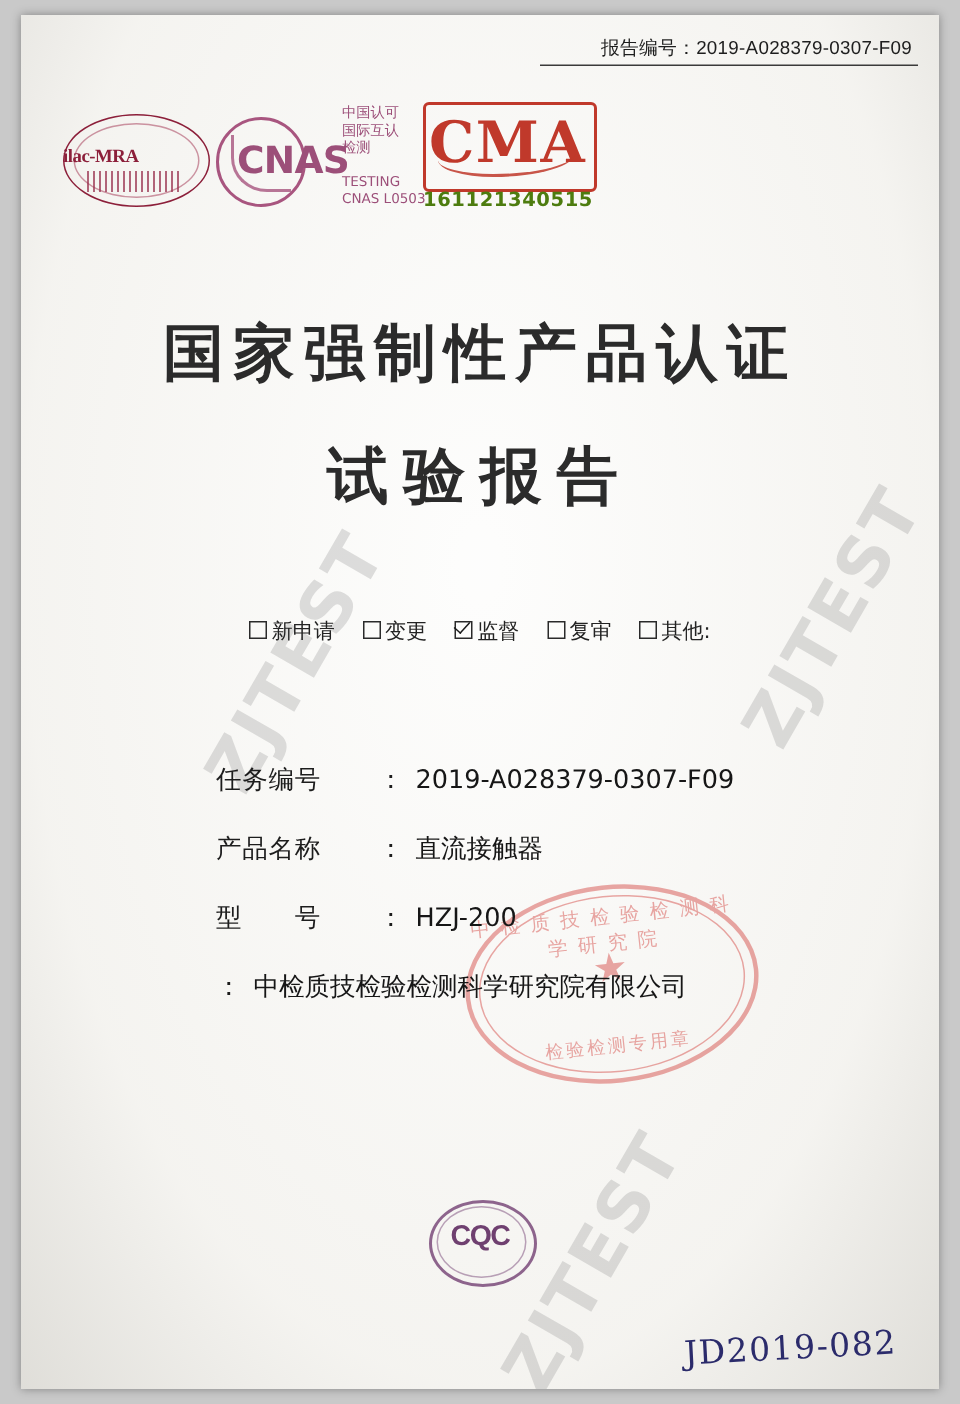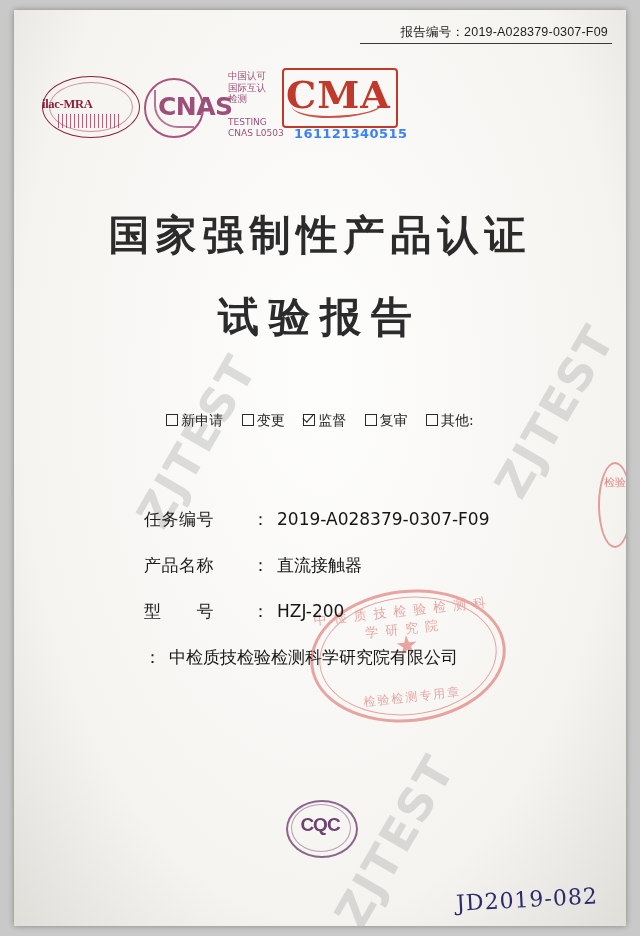--- a/index.html
+++ b/index.html
@@ -192,27 +192,27 @@
     left: 10px;
     top: 22px;
     width: 92px;
     height: 26px;
     border-bottom: 2px solid #c0392b;
     border-radius: 0 0 60% 40%;
     opacity: .85;
   }
   .cma .num {
     position: absolute;
-    left: 12px;
+    left: 0;
     top: 58px;
     width: 112px;
     text-align: center;
     font-size: 13px;
     font-weight: bold;
-    color: #3b82f6;
+    color: #4d7c0f;
     font-family: "DejaVu Sans", sans-serif;
     letter-spacing: 0.4px;
   }
 
   
   .title1 {
     position: absolute;
     left: 0; top: 198px;
     width: 612px;
     text-align: center;
@@ -489,21 +489,20 @@
   </div>
 
   <div class="stamp">
     <div class="ring"></div>
     <div class="ring2"></div>
     <div class="arc">中检质技检验检测科学研究院</div>
     <div class="star">★</div>
     <div class="bottom">检验检测专用章</div>
   </div>
 
-  <div class="edge-seal a">检验</div>
 
   <div class="fields">
     <div class="field">
       <span class="k">任务编号</span>
         <span class="colon">：</span>
         <span class="v">2019-A028379-0307-F09</span>
     </div>
     <div class="field">
       <span class="k">产品名称</span>
         <span class="colon">：</span>

